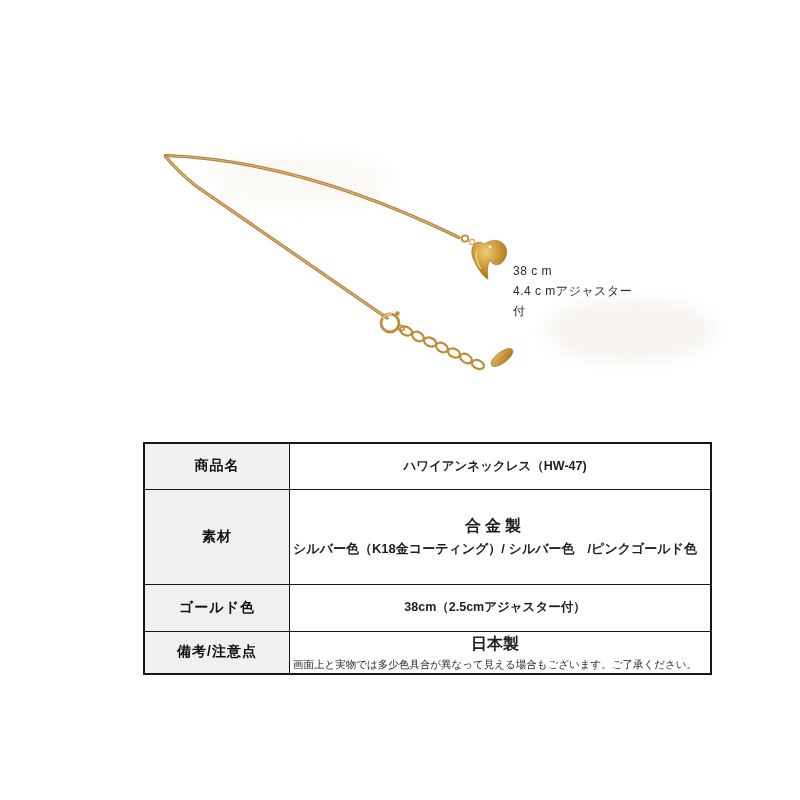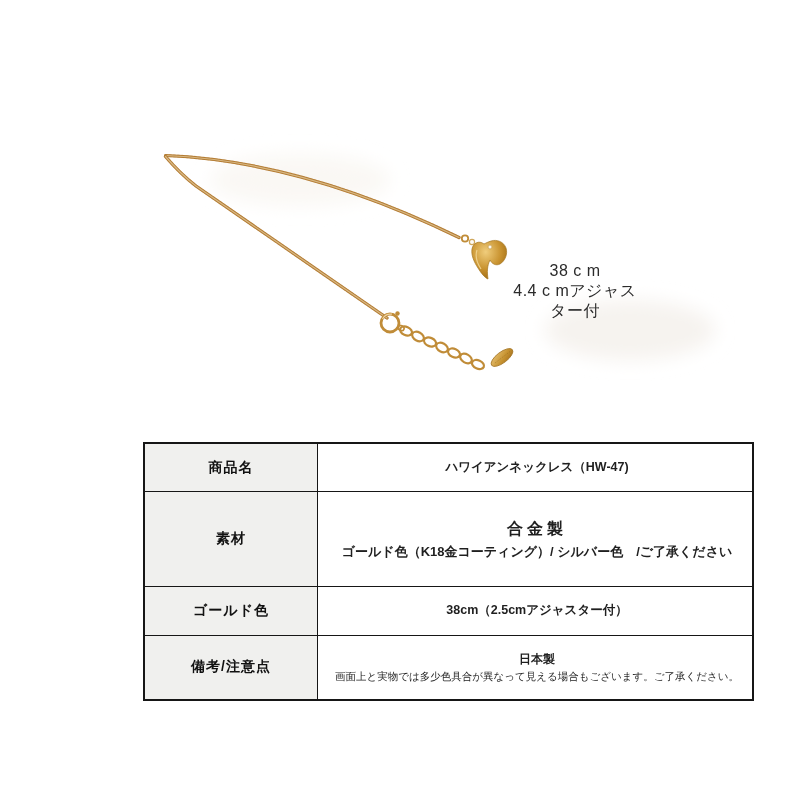--- a/index.html
+++ b/index.html
@@ -4,30 +4,30 @@
 <style>
   html,body{margin:0;padding:0;background:#ffffff;}
   #canvas{
     position:relative;width:800px;height:800px;background:#ffffff;overflow:hidden;
     font-family:"Liberation Sans","DejaVu Sans",sans-serif;color:#1f1f1f;
   }
   
   #photo-svg{position:absolute;left:0;top:0;width:800px;height:800px;pointer-events:none;}
   .annotation{
     position:absolute;left:513px;top:261px;width:124px;
-    text-align:center;font-size:16px;line-height:20px;color:#2b2b2b;letter-spacing:.5px;
+    font-size:12px;line-height:20px;color:#2b2b2b;letter-spacing:.5px;
   }
   
   table.spec{
     position:absolute;left:143px;top:442px;width:554px;
     border-collapse:collapse;table-layout:fixed;
     border:2px solid #161616;
   }
   table.spec th,table.spec td{
-    border:1.5px solid #161616;vertical-align:middle;text-align:center;padding:14px;
+    border:1.5px solid #161616;vertical-align:middle;text-align:center;padding:0;
   }
   table.spec th{
     width:144px;background:#f0f0ee;font-weight:700;font-size:14px;letter-spacing:1px;color:#111;
   }
   table.spec td{width:410px;padding-right:10px;}
   .r1{height:46px}.r2{height:95px}.r3{height:43px}.r4{height:47px}.r5{height:34px}
   .vline{line-height:1.55;}
   .v-strong{font-size:12.5px;font-weight:700;}
   .v-spaced{font-size:16px;font-weight:600;letter-spacing:4px;}
   .v-mid{font-size:12.5px;font-weight:600;white-space:nowrap;}
@@ -120,32 +120,32 @@
         <tr class="r1">
       <th>商品名</th>
       <td>
         <div class="vline v-strong">ハワイアンネックレス（HW-47)</div>
       </td>
     </tr>
     <tr class="r2">
       <th>素材</th>
       <td>
         <div class="vline v-spaced">合金製</div>
-        <div class="vline v-mid" style="font-size:13px">ゴールド色（K18金コーティング）/ シルバー色　/ご了承ください</div>
+        <div class="vline v-mid" style="font-size:13px">シルバー色（K18金コーティング）/ シルバー色　/ピンクゴールド色</div>
       </td>
     </tr>
     <tr class="r4">
       <th>ゴールド色</th>
       <td>
         <div class="vline v-mid">38cm（2.5cmアジャスター付）</div>
       </td>
     </tr>
     <tr class="r5">
       <th>備考/注意点</th>
       <td>
-        <div class="vline v-mid" style="font-size:12px">日本製</div>
+        <div class="vline v-mid" style="font-size:16px">日本製</div>
         <div class="vline v-note">画面上と実物では多少色具合が異なって見える場合もございます。ご了承ください。</div>
       </td>
     </tr>
   </tbody>
     </table>
 
 </div>
 
 </body></html>

